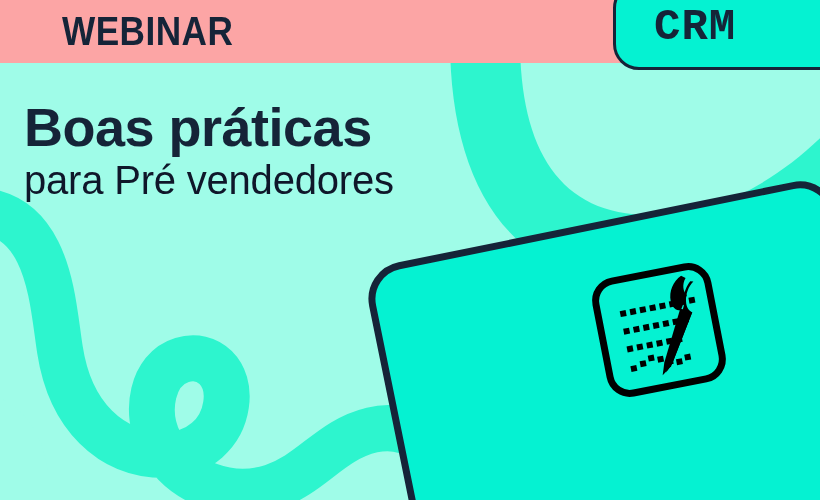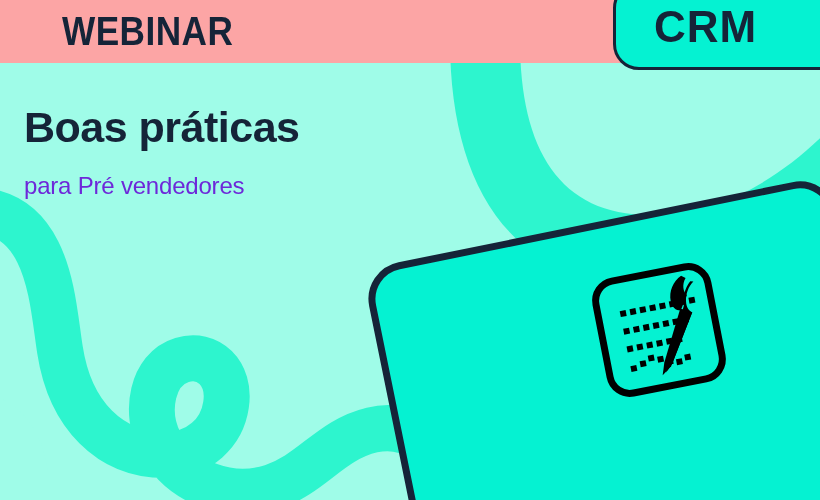--- a/index.html
+++ b/index.html
@@ -64,46 +64,47 @@
   #crm-label {
     position: absolute;
     left: 38px;
     top: 16px;
     font-size: 44px;
     font-weight: 700;
     color: #152438;
     line-height: 52px;
     letter-spacing: 1px;
     white-space: nowrap;
+    font-family: Liberation Mono, monospace;
   }
 
   
   #headline-block {
     position: absolute;
     left: 24px;
     top: 100px;
     z-index: 7;
     width: 420px;
   }
   #headline-main {
-    font-size: 43px;
+    font-size: 54px;
     font-weight: 700;
     color: #152438;
     line-height: 54px;
     letter-spacing: -0.5px;
     margin: 0;
     white-space: nowrap;
   }
   #headline-sub {
-    font-size: 24px;
+    font-size: 40px;
     font-weight: 400;
-    color: #6d28d9;
+    color: #0f172a;
     line-height: 40px;
     letter-spacing: -0.2px;
-    margin: 12px 0 0 0;
+    margin: 6px 0 0 0;
     white-space: nowrap;
   }
 
   
   #card-layer {
     position: absolute;
     inset: 0;
     width: 820px;
     height: 500px;
     z-index: 4;

